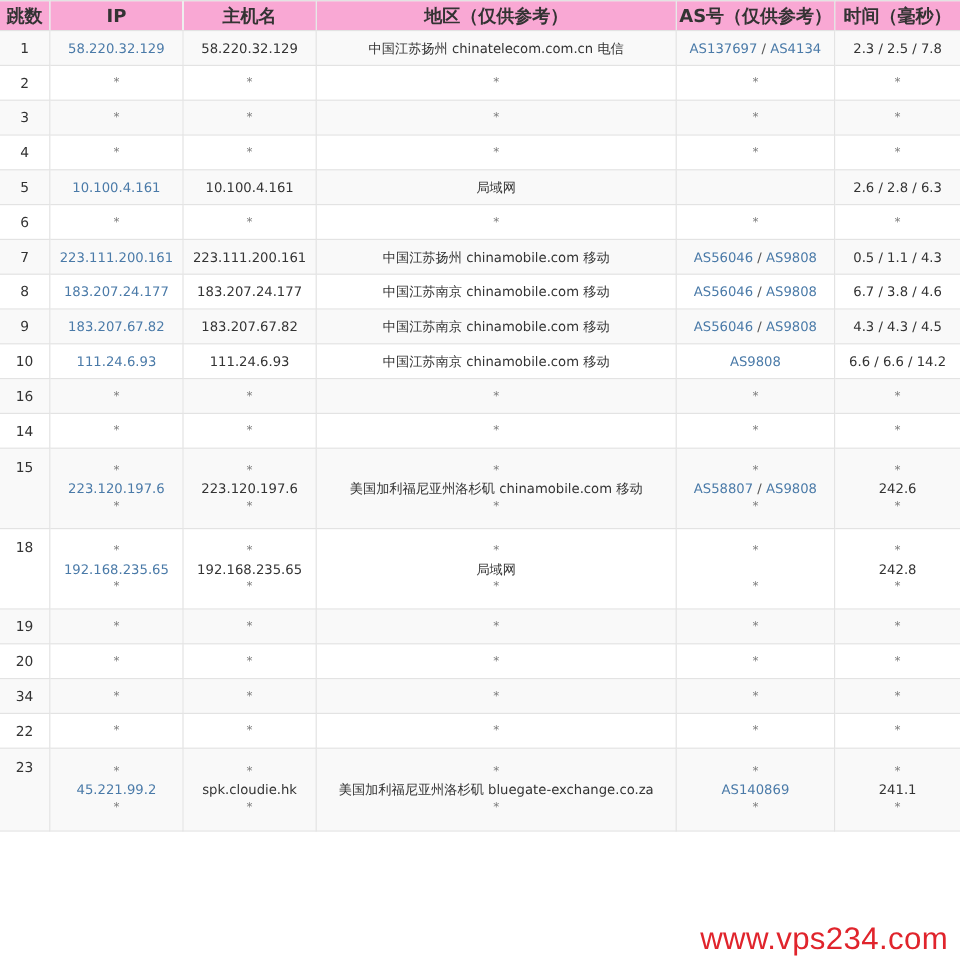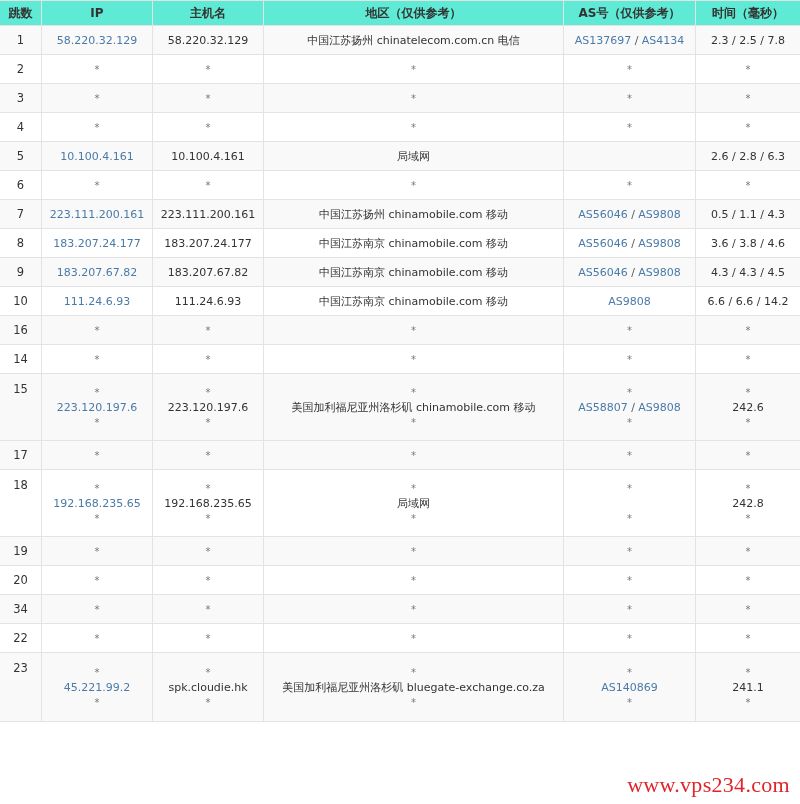--- a/index.html
+++ b/index.html
@@ -3,35 +3,35 @@
   <meta charset="utf-8">
   <style>
     html, body { margin: 0; padding: 0; background: #ffffff; }
     body { width: 800px; height: 804px; overflow: hidden; position: relative;
       font-family: "DejaVu Sans", "Liberation Sans", sans-serif; color: #333; }
     table { border-collapse: collapse; table-layout: fixed; width: 801px; margin-left: -1px; }
     col.c0 { width: 42px; } col.c1 { width: 111px; } col.c2 { width: 111px; }
     col.c3 { width: 300px; } col.c4 { width: 132px; } col.c5 { width: 105px; }
     th, td { border: 1px solid #e3e3e3; text-align: center; font-size: 11px; padding: 0 2px;
       white-space: nowrap; overflow: hidden; }
-    th { height: 24px; font-weight: bold; color: #333; font-size: 12px; background: #5eead4; }
+    th { height: 24px; font-weight: bold; color: #333; font-size: 15px; background: #f9a8d4; }
     td { height: 28px; line-height: 14px; }
     tr.odd td { background: #f9f9f9; }
     tr.even td { background: #ffffff; }
     td.hop { font-size: 11.5px; }
     tr.multi td { height: 58px; }
     tr.multi td.hop { vertical-align: top; padding-top: 8px; text-align: center; }
     tr.multi.last td { height: 60px; }
     .link { color: #4a7aa8; cursor: pointer; }
     .link.u { text-decoration: underline; }
     .star { color: #777; font-size: 10px; display: block; line-height: 15px; }
     .line { display: block; line-height: 15px; }
     .sep { color: #555; }
     .watermark { position: absolute; right: 10px; bottom: 6px; color: #e0242c;
-      font-family: Liberation Serif, serif; font-size: 22px; letter-spacing: 0.3px; }
+      font-family: Liberation Sans, sans-serif; font-size: 26px; letter-spacing: 0.3px; }
   </style>
 </head>
 <body>
 
 <table>
   <colgroup>
       <col class="c0">
       <col class="c1">
       <col class="c2">
       <col class="c3">
@@ -191,21 +191,21 @@
         <td>
           <span class="line">183.207.24.177</span>
         </td>
         <td>
           <span class="line">中国江苏南京 chinamobile.com 移动</span>
         </td>
         <td>
           <span class="line"><span class="link">AS56046</span><span class="sep"> / </span><span class="link">AS9808</span></span>
         </td>
         <td>
-          <span class="line">3.6 / 3.8 / 4.6</span>
+          <span class="line">6.7 / 3.8 / 4.6</span>
         </td>
       </tr>
       <tr class="odd">
         <td class="hop">9</td>
         <td>
           <span class="link line">183.207.67.82</span>
         </td>
         <td>
           <span class="line">183.207.67.82</span>
         </td>
@@ -296,40 +296,20 @@
         </td>
         <td>
           <span class="star">*</span>
           <span class="line"><span class="link">AS58807</span><span class="sep"> / </span><span class="link">AS9808</span></span>
           <span class="star">*</span>
         </td>
         <td>
           <span class="star">*</span>
           <span class="line">242.6</span>
           <span class="star">*</span>
-        </td>
-      </tr>
-      <tr class="odd">
-        <td class="hop">17</td>
-        <td>
-          <span class="star line">*</span>
-        </td>
-        <td>
-          <span class="star line">*</span>
-        </td>
-        <td>
-          <span class="star line">*</span>
-        </td>
-        <td>
-          <span class="line">
-            <span class="star">*</span>
-          </span>
-        </td>
-        <td>
-          <span class="star line">*</span>
         </td>
       </tr>
       <tr class="even multi">
         <td class="hop">18</td>
         <td>
           <span class="star">*</span>
           <span class="link line">192.168.235.65</span>
           <span class="star">*</span>
         </td>
         <td>

